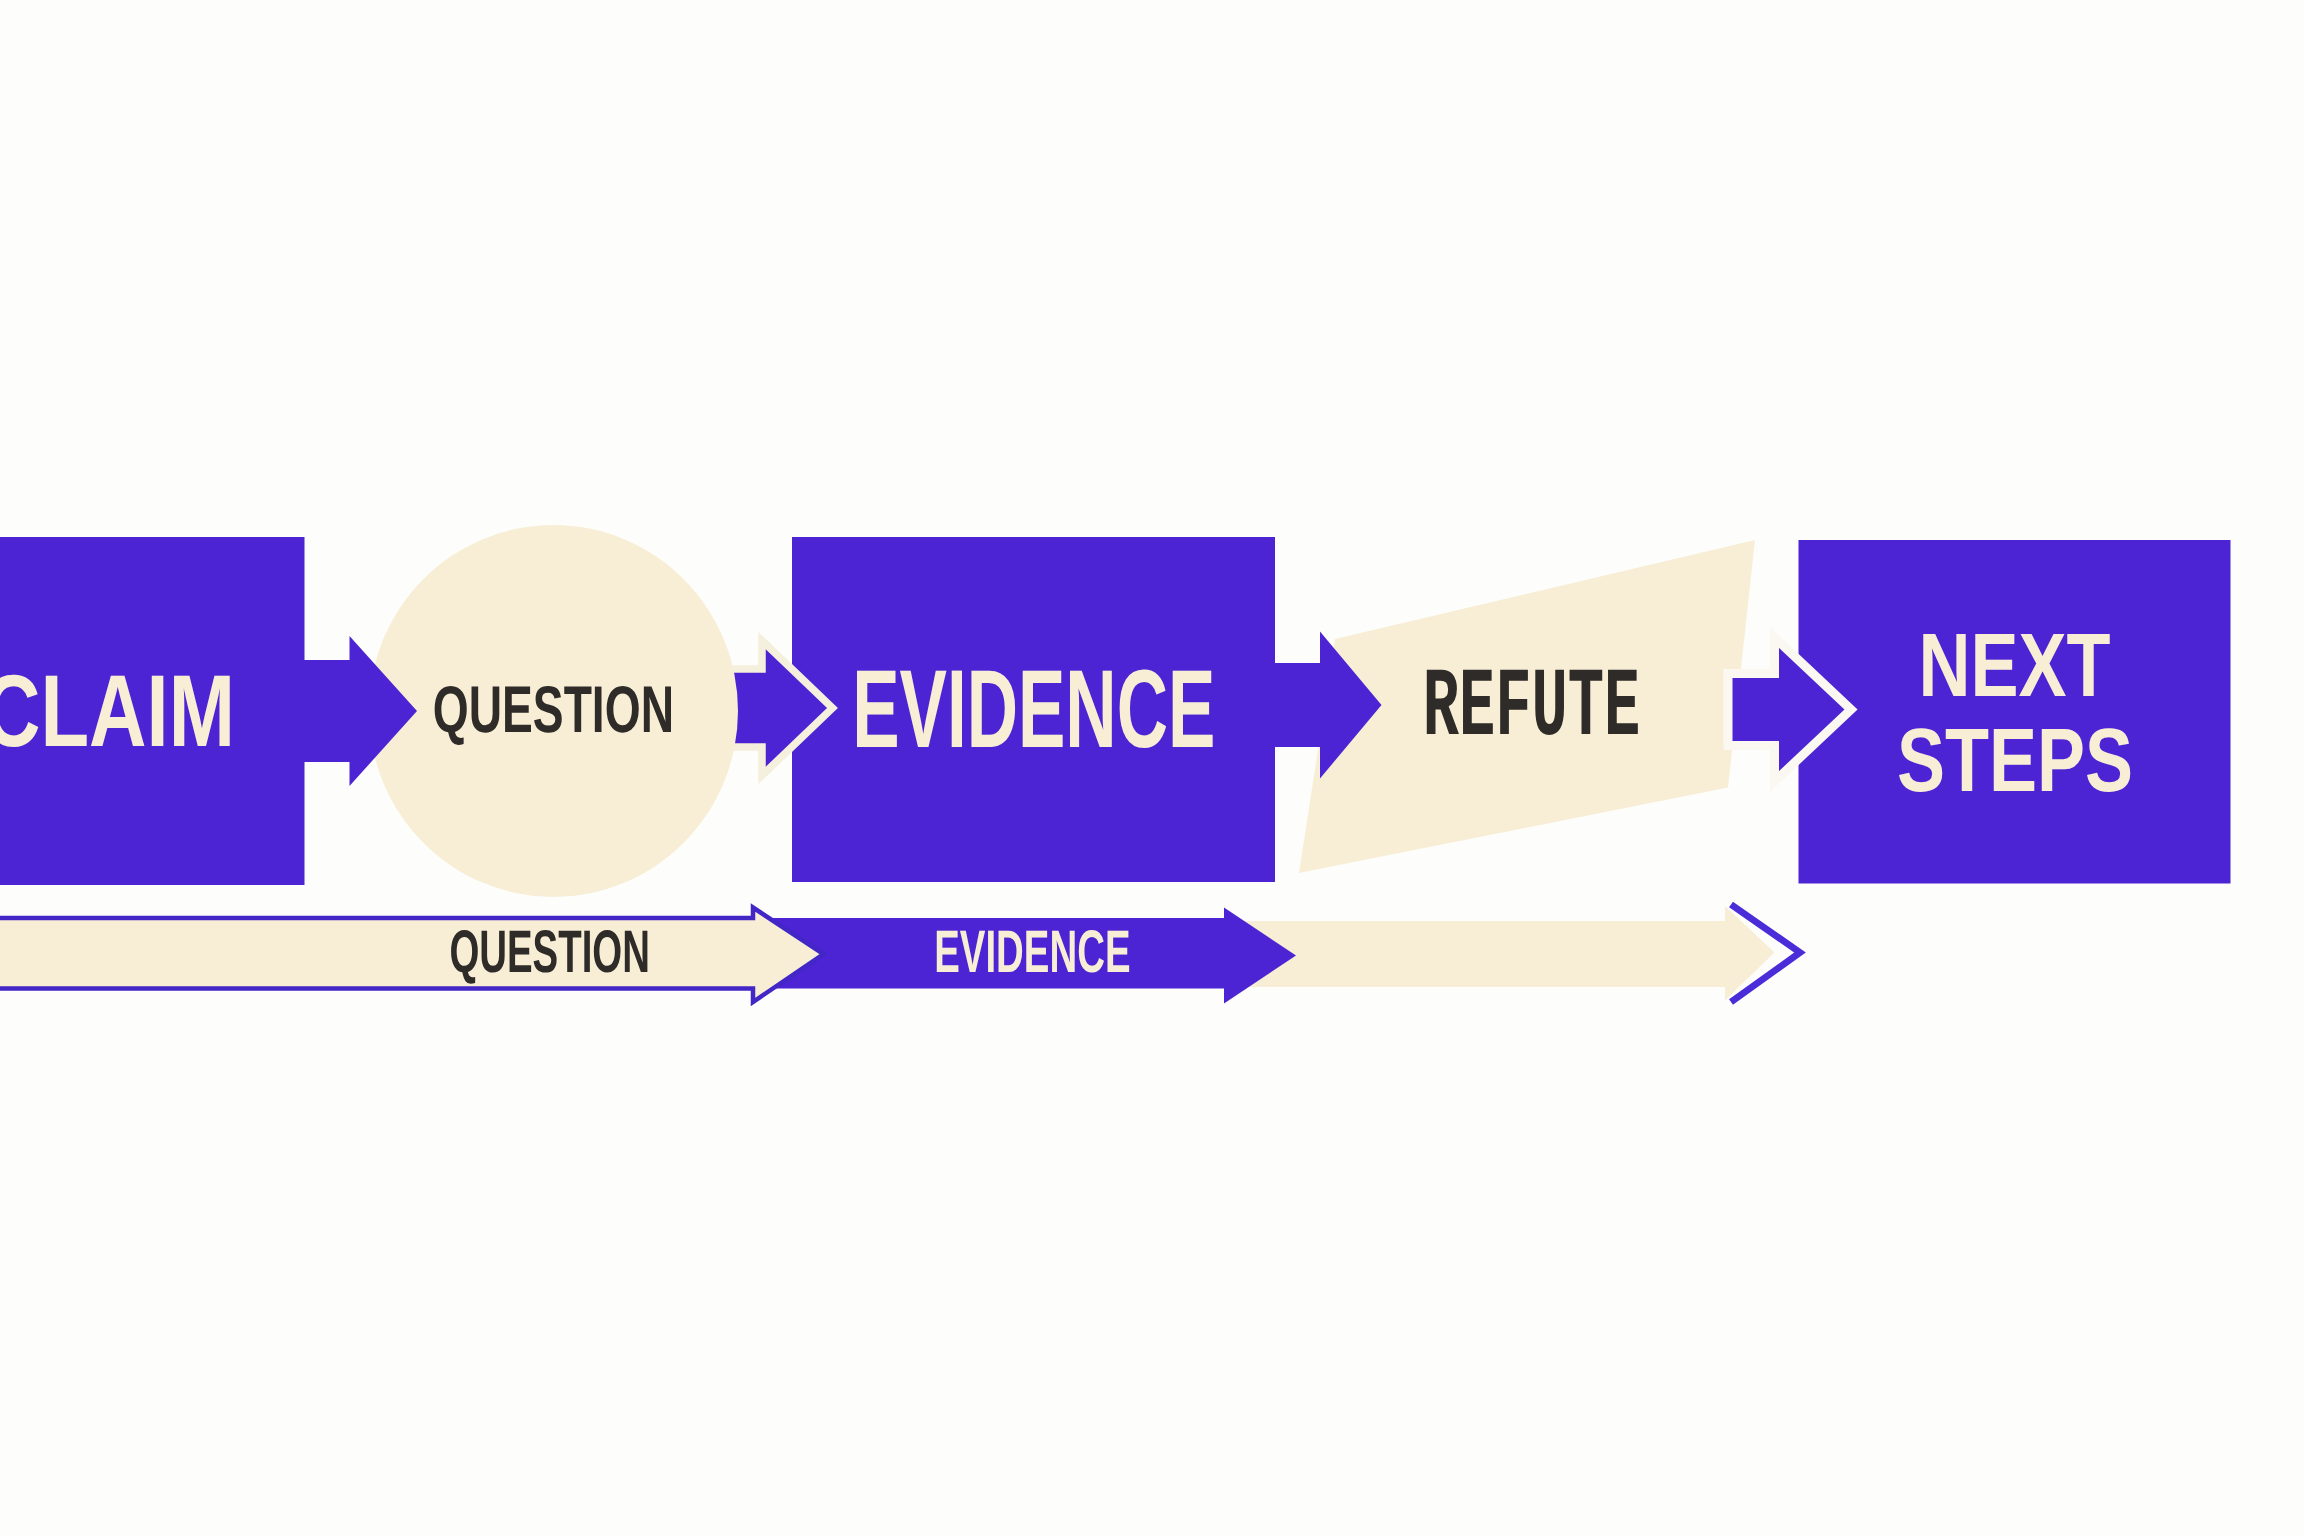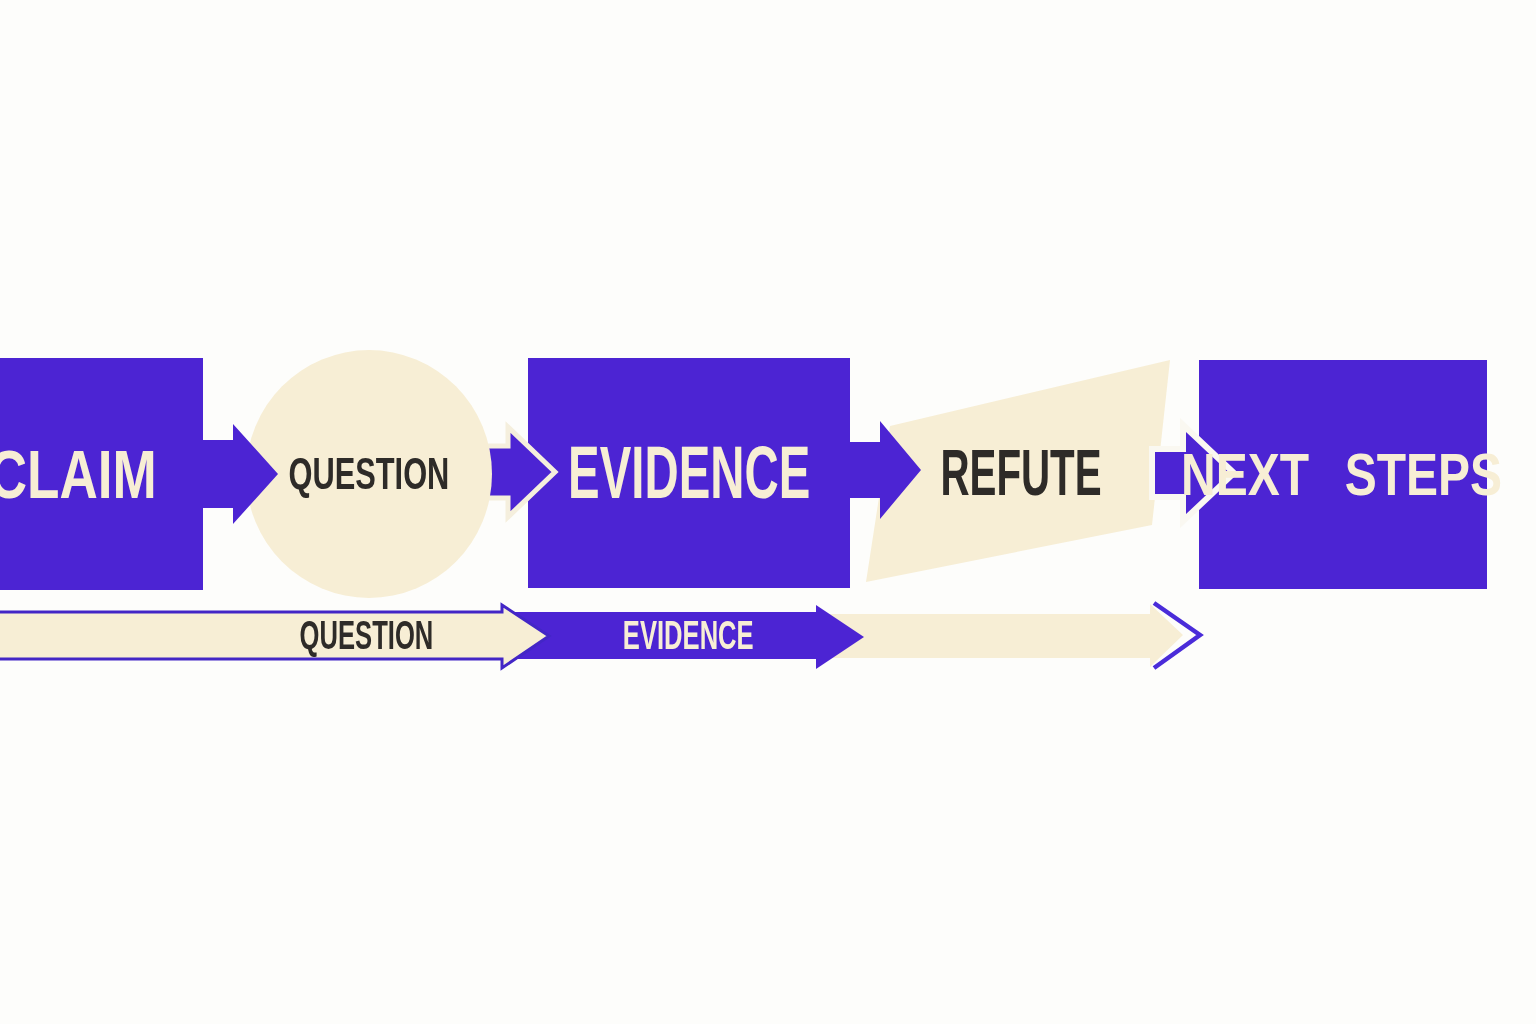--- a/index.html
+++ b/index.html
@@ -25,23 +25,23 @@
   }
   .lbl>span{display:inline-block;transform-origin:50% 52%;}
   .cream-text{color:var(--cream,#f7eed5);}
   .dark-text{color:var(--dark,#2e2b28);}
   #lbl-claim{left:-57px;top:358px;width:260px;height:232px;font-size:68px;}
   #lbl-claim>span{transform:scaleX(.78);}
   #lbl-question{left:246px;top:350px;width:246px;height:248px;font-size:44px;}
   #lbl-question>span{transform:scaleX(.70);}
   #lbl-evidence{left:528px;top:358px;width:322px;height:230px;font-size:74px;}
   #lbl-evidence>span{transform:scaleX(.64);}
-  #lbl-refute{left:876px;top:425px;width:290px;height:95px;font-size:65px;}
+  #lbl-refute{left:876px;top:425px;width:290px;height:95px;font-size:65px;font-family:Liberation Mono, monospace;}
   #lbl-refute>span{transform:scaleX(.62);}
-  #lbl-next{left:1199px;top:360px;width:288px;height:229px;font-size:60px;flex-direction:row;line-height:1.05;}
+  #lbl-next{left:1199px;top:360px;width:288px;height:229px;font-size:60px;flex-direction:column;line-height:1.05;}
   #lbl-next>span{transform:scaleX(.80);}
   .band-lbl{top:611px;height:47px;font-size:40px;}
   #lbl-band-question{left:266px;width:200px;}
   #lbl-band-question>span{transform:scaleX(.64);}
   #lbl-band-evidence{left:588px;width:200px;}
   #lbl-band-evidence>span{transform:scaleX(.64);}
   #lbl-band-reassess{left:916px;width:200px;}
   #lbl-band-reassess>span{transform:scaleX(.64);}
 </style>
 </head>

